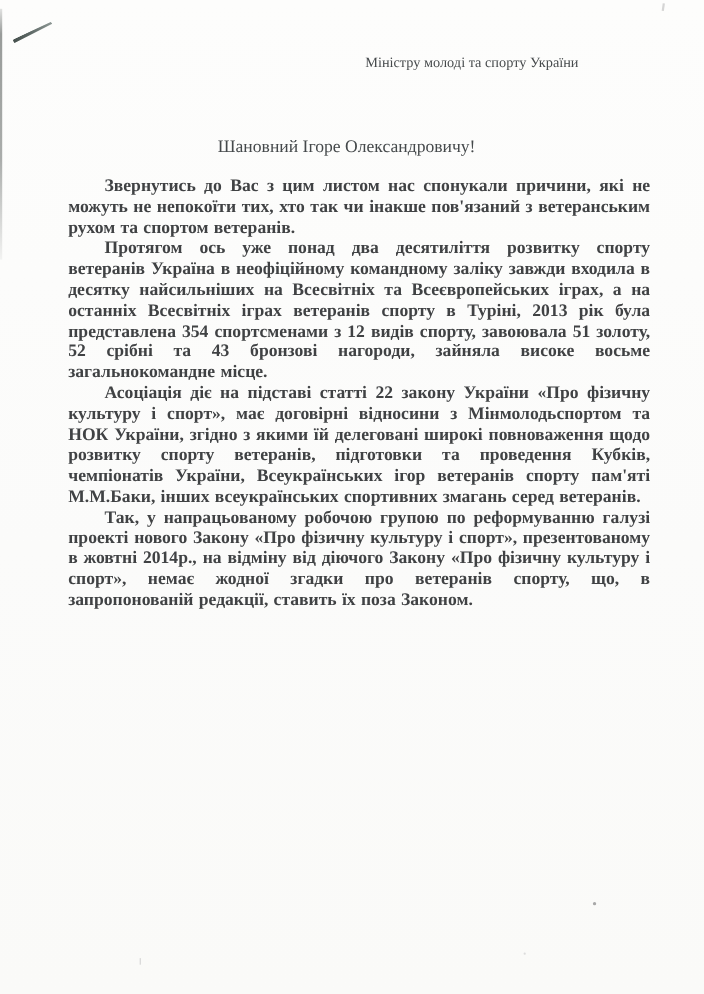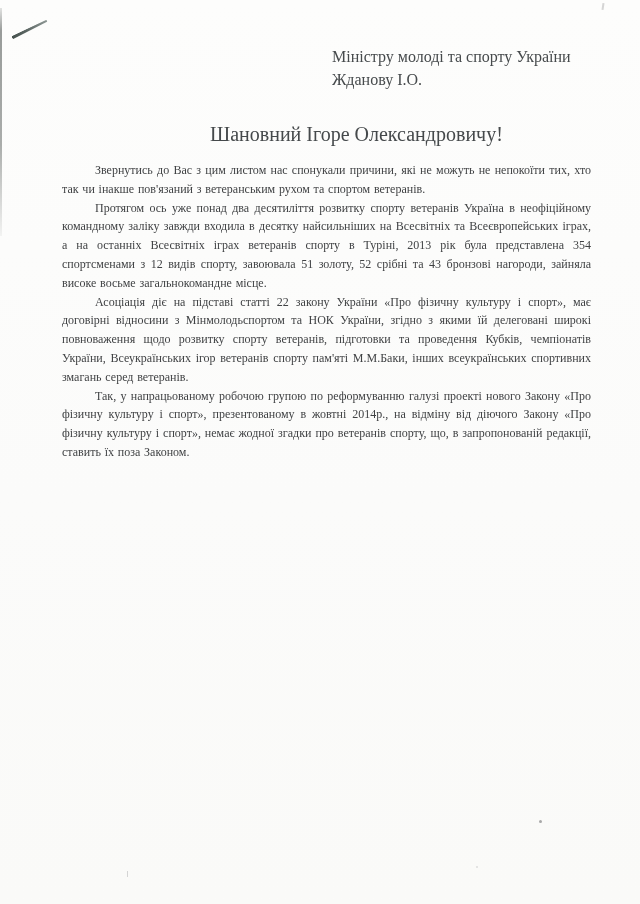--- a/index.html
+++ b/index.html
@@ -48,42 +48,43 @@
   .speck-dot { left: 539px; top: 820px; width: 3px; height: 3px; border-radius: 50%; background: #a8a8a8; }
   .speck-faint { left: 476px; top: 866px; width: 2px; height: 2px; border-radius: 50%; background: #dcdcdc; }
   .speck-tick { left: 127px; top: 871px; width: 1px; height: 6px; background: #d4d4d4; }
 
   
   .recipient {
     position: absolute;
     left: 332px;
     top: 45px;
     width: 268px;
-    font-size: 16px;
+    font-size: 13px;
     line-height: 23px;
     color: #464a4c;
   }
   .salutation {
     position: absolute;
-    left: 210px;
+    left: 198px;
     top: 124px;
-    font-size: 20px;
+    font-size: 16px;
     line-height: 20px;
     color: #45494b;
     white-space: nowrap;
   }
   .body-text {
     position: absolute;
     left: 62px;
     top: 161px;
     width: 529px;
-    font-size: 12px;
+    font-size: 16px;
     line-height: 18.8px;
     text-align: justify;
     color: #404244;
+    font-weight: bold;
   }
   .body-text p {
     margin: 0;
     text-indent: 33px;
     word-spacing: 0.8px;
   }
 </style>
 </head>
 <body>
 
@@ -91,21 +92,20 @@
 
   <div class="pen-mark"></div>
   <div class="edge-shadow"></div>
   <div class="speck speck-topright"></div>
   <div class="speck speck-dot"></div>
   <div class="speck speck-faint"></div>
   <div class="speck speck-tick"></div>
 
   <div class="recipient">
     <div>Міністру молоді та спорту України</div>
-    <div>Жданову І.О.</div>
   </div>
 
   <div class="salutation">Шановний Ігоре Олександровичу!</div>
 
   <div class="body-text">
     <p>Звернутись до Вас з цим листом нас спонукали причини, які не можуть не непокоїти тих, хто так чи інакше пов'язаний з ветеранським рухом та спортом ветеранів.</p>
     <p>Протягом ось уже понад два десятиліття розвитку спорту ветеранів Україна в неофіційному командному заліку завжди входила в десятку найсильніших на Всесвітніх та Всеєвропейських іграх, а на останніх Всесвітніх іграх ветеранів спорту в Туріні, 2013 рік була представлена 354 спортсменами з 12 видів спорту, завоювала 51 золоту, 52 срібні та 43 бронзові нагороди, зайняла високе восьме загальнокомандне місце.</p>
     <p>Асоціація діє на підставі статті 22 закону України «Про фізичну культуру і спорт», має договірні відносини з Мінмолодьспортом та НОК України, згідно з якими їй делеговані широкі повноваження щодо розвитку спорту ветеранів, підготовки та проведення Кубків, чемпіонатів України, Всеукраїнських ігор ветеранів спорту пам'яті М.М.Баки, інших всеукраїнських спортивних змагань серед ветеранів.</p>
     <p>Так, у напрацьованому робочою групою по реформуванню галузі проекті нового Закону «Про фізичну культуру і спорт», презентованому в жовтні 2014р., на відміну від діючого Закону «Про фізичну культуру і спорт», немає жодної згадки про ветеранів спорту, що, в запропонованій редакції, ставить їх поза Законом.</p>
   </div>

